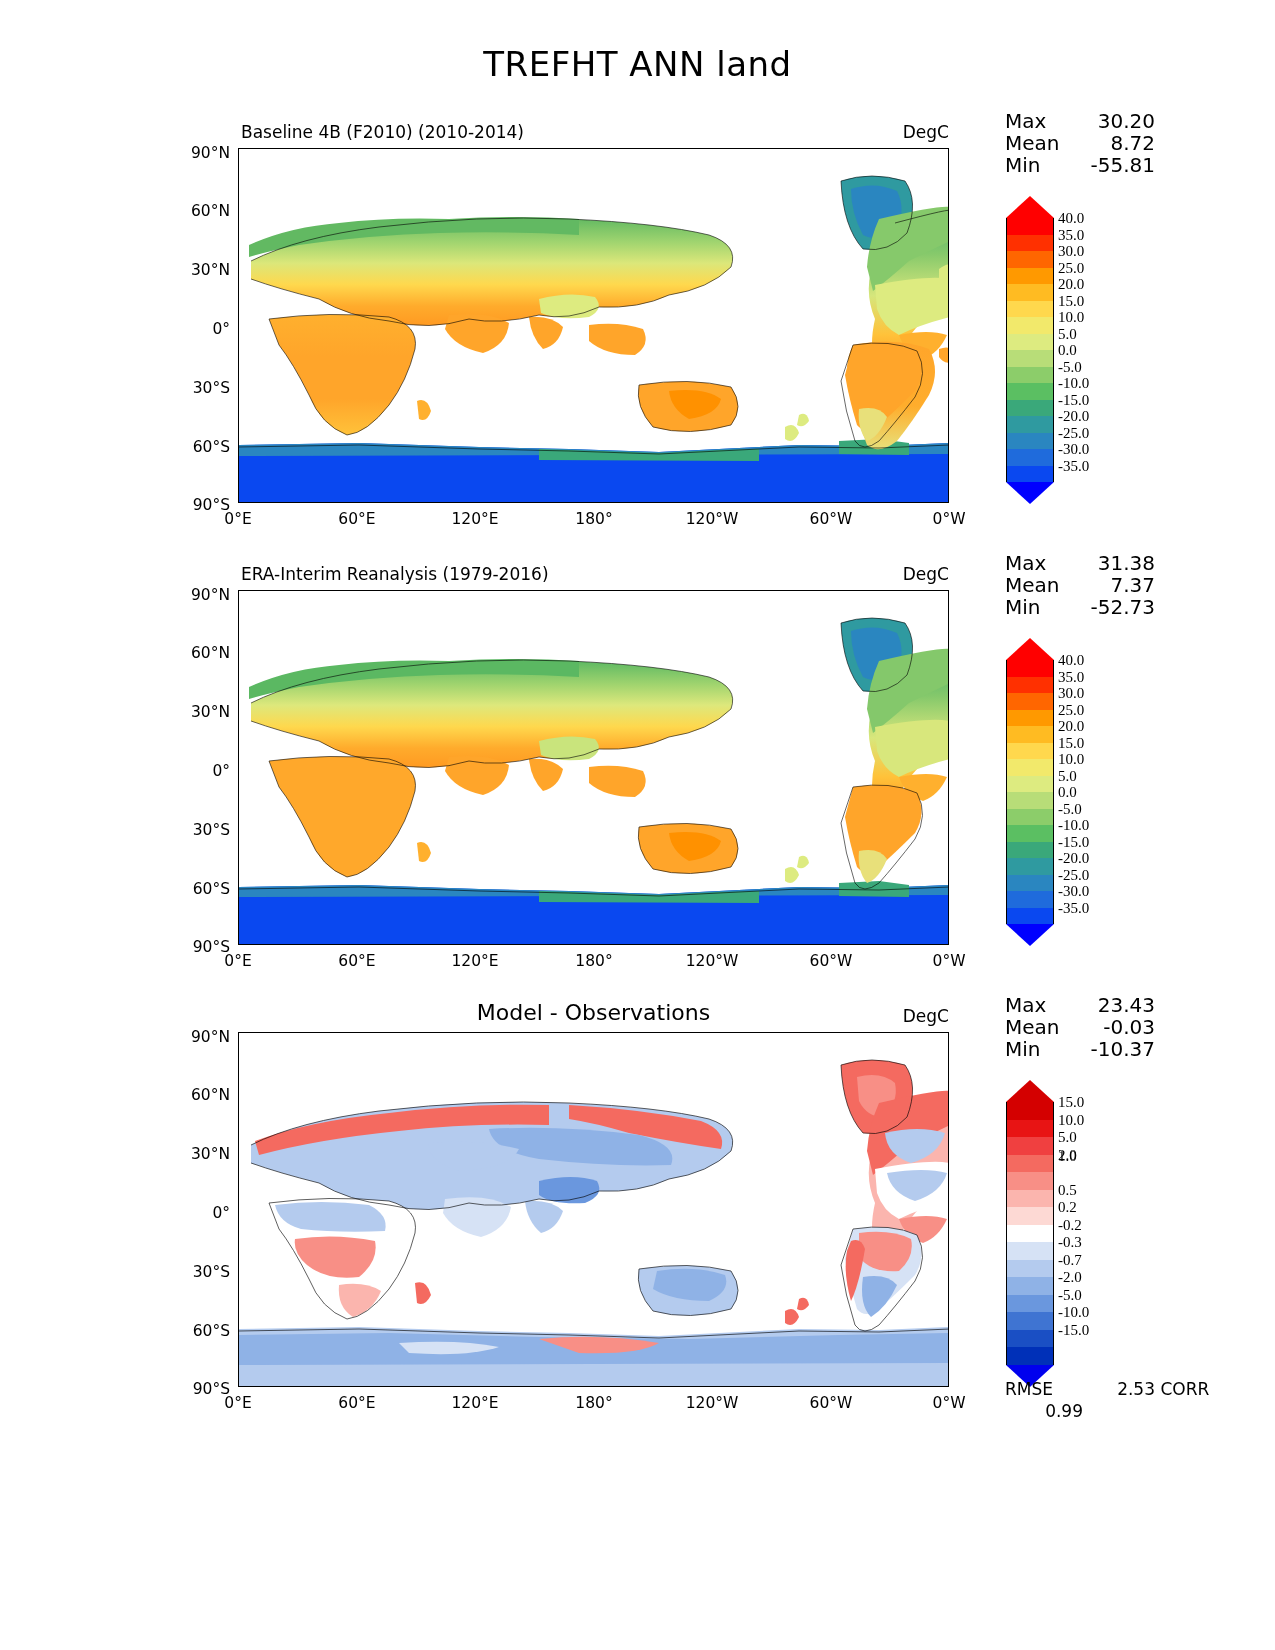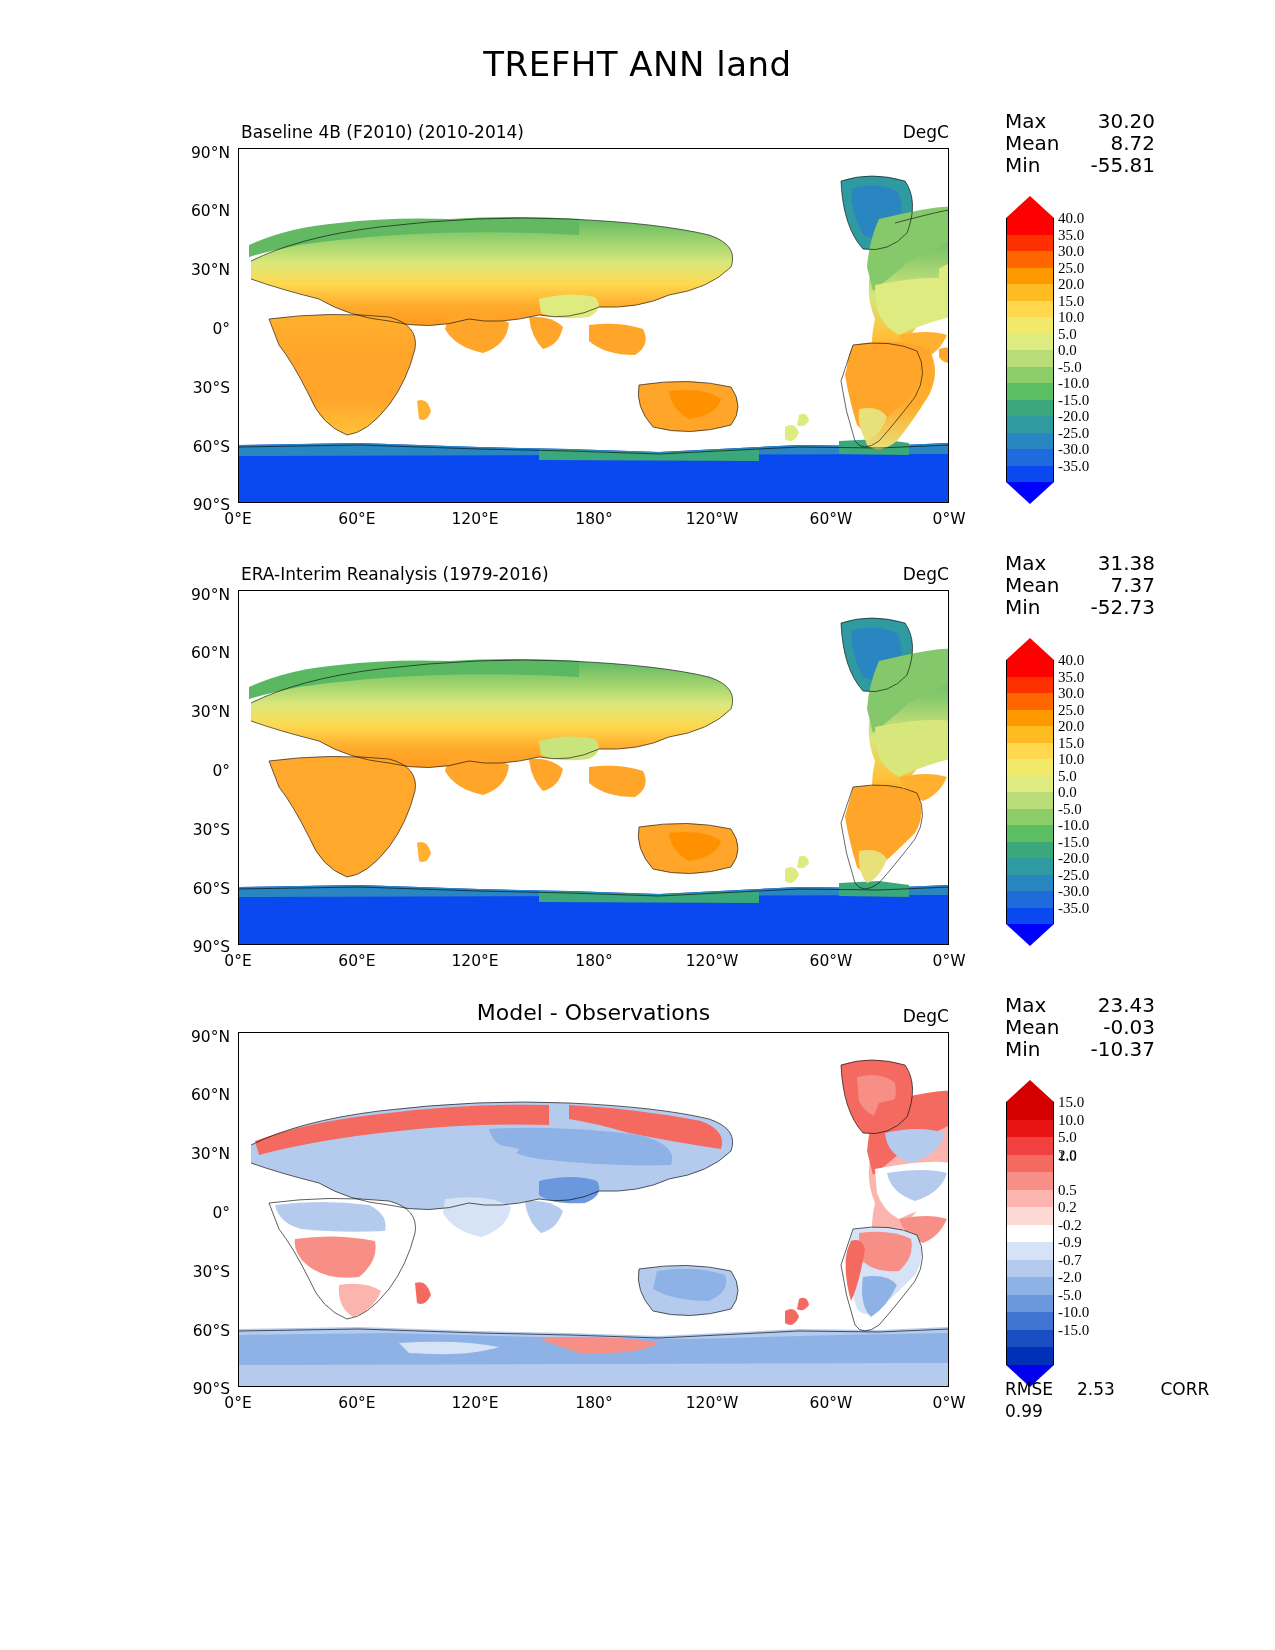--- a/index.html
+++ b/index.html
@@ -133,21 +133,21 @@
     white-space: pre;
     font-family: Liberation Serif, serif;
   }
   .bottom-stats {
     position: absolute;
     left: 1005px;
     font-size: 17px;
     line-height: 22px;
   }
   .bottom-stats .k { display: inline-block; width: 72px; }
-  .bottom-stats .v { display: inline-block; width: 78px; }
+  .bottom-stats .v { display: inline-block; width: 78px; text-align: right; }
 
   svg.mapsvg { position: absolute; left: 0; top: 0; }
 </style>
 </head>
 <body>
 
 <div id="page-title">TREFHT ANN land</div>
 
 <div class="panel panel-1">
   <div class="panel-title">Baseline 4B (F2010) (2010-2014)</div>
@@ -554,21 +554,21 @@
       <div class="arrow-dn" style="top: 284.5px; border-top: 22px solid rgb(0, 0, 238);"></div>
       <div class="ticks">
         <span style="top: 14px;">15.0</span>
         <span style="top: 31.5px;">10.0</span>
         <span style="top: 49px;">5.0</span>
         <span style="top: 66.5px;">2.0</span>
         <span style="top: 68px; text-align: center;">1.0</span>
         <span style="top: 101.5px;">0.5</span>
         <span style="top: 119px;">0.2</span>
         <span style="top: 136.5px;">-0.2</span>
-        <span style="top: 154px;">-0.9</span>
+        <span style="top: 154px;">-0.3</span>
         <span style="top: 171.5px;">-0.7</span>
         <span style="top: 189px;">-2.0</span>
         <span style="top: 206.5px;">-5.0</span>
         <span style="top: 224px;">-10.0</span>
         <span style="top: 241.5px;">-15.0</span>
       </div>
     </div>
 
   <div class="bottom-stats" style="top: 384px;">
     <span class="row"><span class="k">RMSE</span><span class="v">2.53</span></span>

